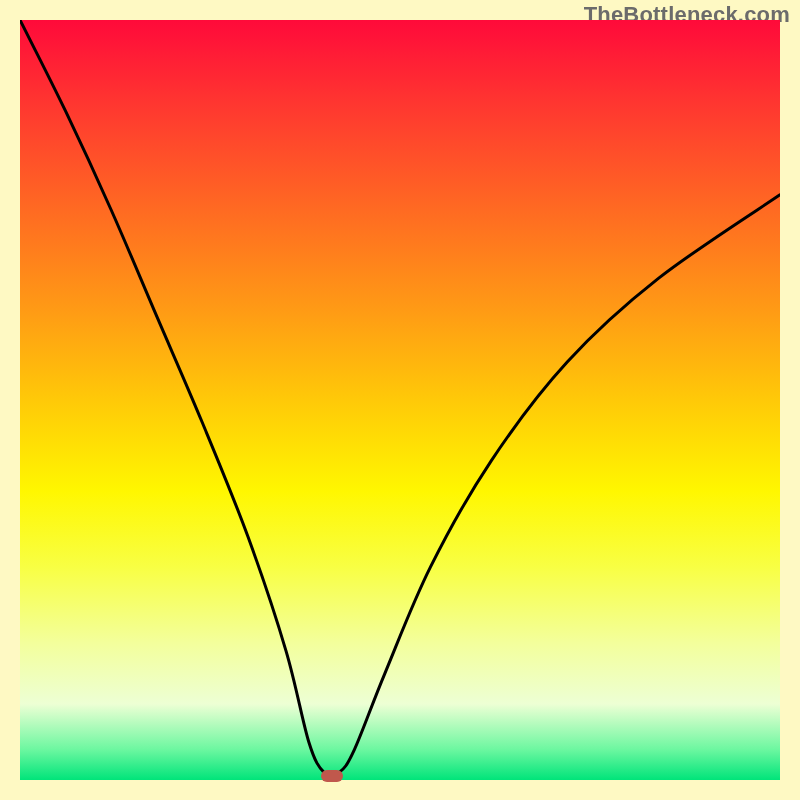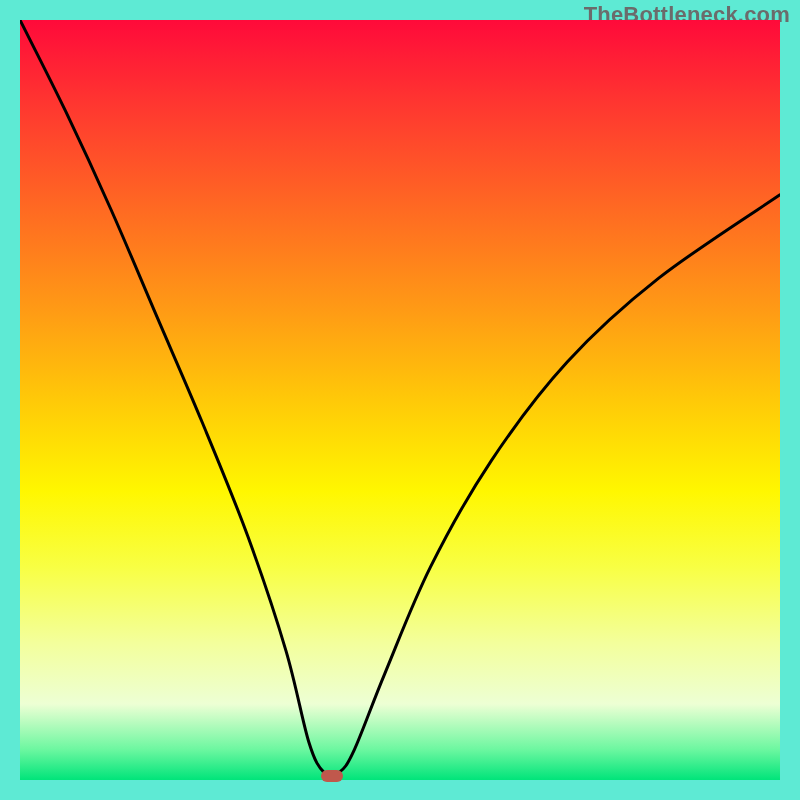--- a/index.html
+++ b/index.html
@@ -1,20 +1,20 @@
 <!DOCTYPE html>
 <html><head>
 <meta charset="utf-8">
 <style>
   * { margin: 0; padding: 0; box-sizing: border-box; }
   html, body { width: 800px; height: 800px; overflow: hidden; background: #000; }
   .frame {
     width: 800px;
     height: 800px;
-    background: #5eead4;
+    background: #fef9c3;
     position: relative;
   }
   .plot-area {
     position: absolute;
     left: 20px;
     top: 20px;
     width: 760px;
     height: 760px;
     background: linear-gradient(to bottom,
       #ff0a3a 0%,

